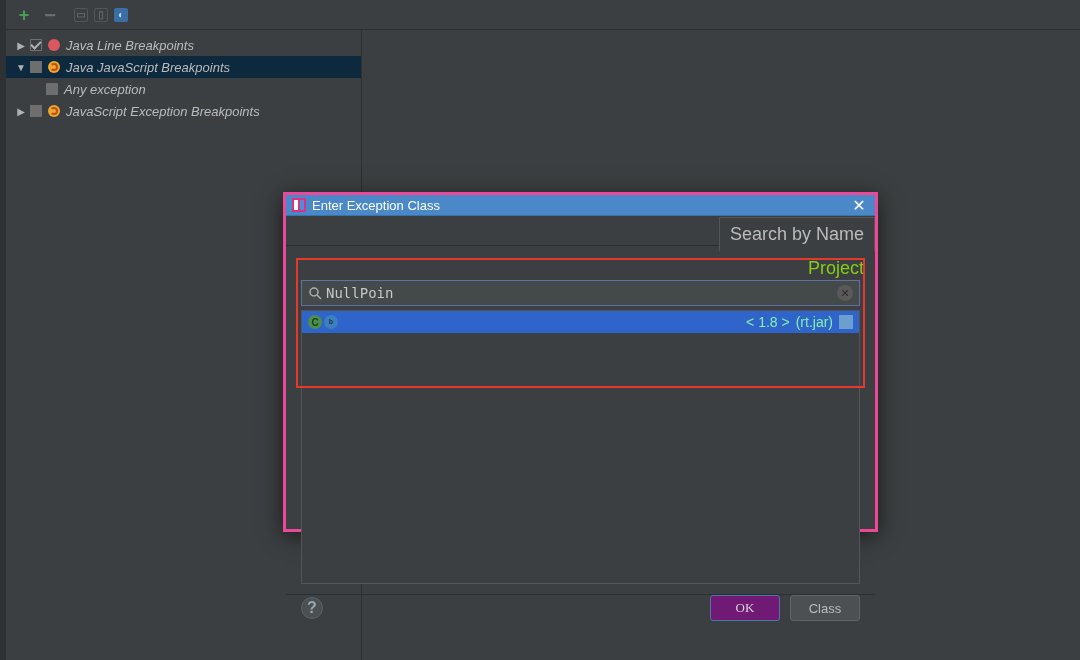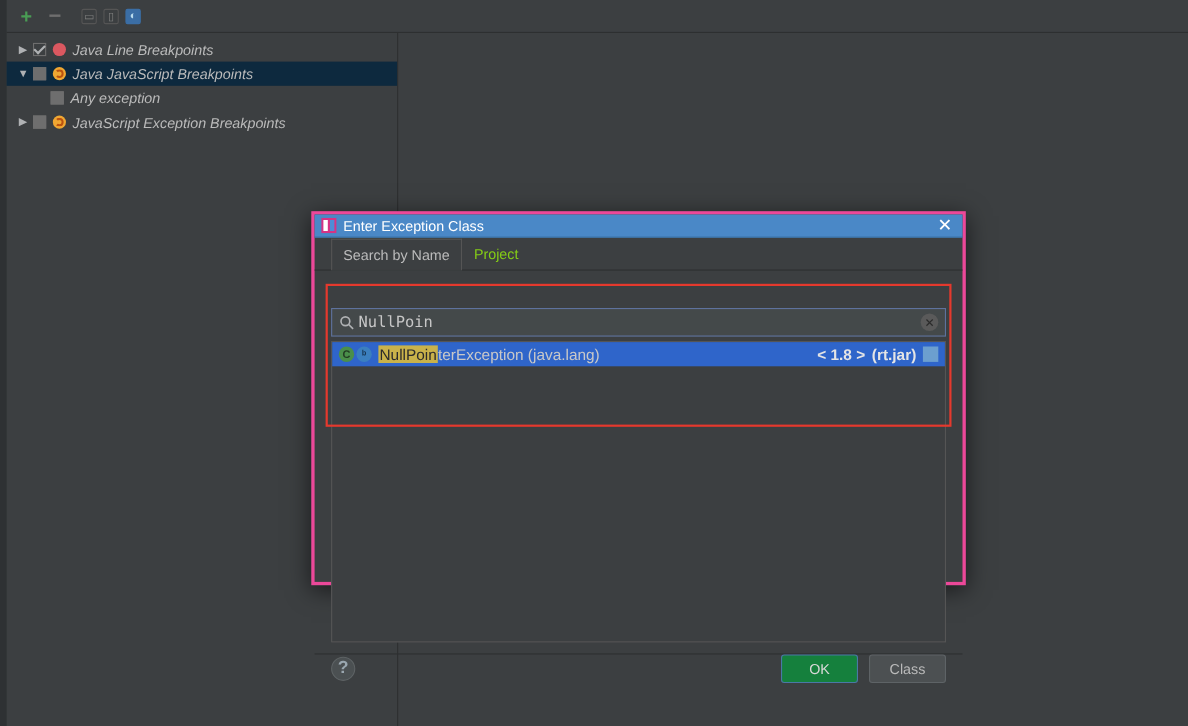--- a/index.html
+++ b/index.html
@@ -39,46 +39,46 @@
   .indent1 { padding-left:40px; }
   .right-pane { flex:1; }
 
   
   .modal { position:absolute; left:283px; top:146px; width:595px; height:340px; background:#3c3f41; border:3px solid #ec4899; box-shadow: 0 4px 20px rgba(0,0,0,0.6); display:flex; flex-direction:column;margin-top:46px; }
   .modal-title { height:24px; background:#4a88c7; display:flex; align-items:center; padding:0 6px; font-size:13px; color:#ffffff; border-bottom:1px solid #3a73a8; }
   .modal-title .app-icon { margin-right:6px; width:14px;height:14px;display:inline-flex;align-items:center;justify-content:center; }
   .modal-title .spacer { flex:1; }
   .close-x { width:20px; height:20px; display:flex; align-items:center; justify-content:center; cursor:pointer; font-size:16px; color:#ffffff; }
 
-  .modal-tabs { height:30px; display:flex; align-items:flex-end; padding-left:15px; border-bottom:1px solid #2d2f30; font-size:13px; }
+  .modal-tabs { height:30px; display:flex; align-items:flex-end; padding-left:15px; border-bottom:1px solid #2d2f30; font-size:18px;flex-direction:column; }
   .modal-tab { padding:6px 10px 6px 10px; color:#84cc16; cursor:pointer; border:1px solid transparent; }
   .modal-tab.active { border:1px solid #555; border-bottom:1px solid #3c3f41; background:#3c3f41; color:#bbbbbb; position:relative; top:1px; }
 
   .modal-body { flex:1; padding:34px 15px 10px 15px; position:relative; }
   .red-box { position:absolute; left:10px; top:12px; right:10px; height:130px; border:2px solid #e5392d; }
   .search-wrap { position:relative; height:26px; border:1px solid #5e729d; background:#44494a; display:flex; align-items:center; padding:0 6px; font-family: "Consolas","Menlo",monospace; }
   .search-wrap .mag { width:14px; height:14px; margin-right:4px; color:#AFB1B3; }
   .search-wrap input { flex:1; background:transparent; border:none; outline:none; color:#c7c7c7; font-family:inherit; font-size:14px; }
   .search-wrap .clear { width:16px;height:16px;border-radius:8px;background:#5a5a5a;color:#2b2b2b;display:flex;align-items:center;justify-content:center;font-size:11px;cursor:pointer; }
 
   .result-list { margin-top:4px; border:1px solid #555; background:#3c3f41; height:274px; font-family:"Consolas","Menlo",monospace; font-size:14px; }
   .result-row { height:22px; background:#2f65ca; color:#c8c8c8; display:flex; align-items:center; padding:0 6px; cursor:pointer; }
   .result-row .ricons { display:flex; gap:2px; margin-right:6px; }
   .class-icon { width:14px;height:14px;border-radius:7px;background:#4a8f4a;color:#233d23;font-size:10px;font-weight:bold;display:flex;align-items:center;justify-content:center; }
   .abs-icon { width:14px;height:14px;border-radius:7px;background:#3b7fbf;color:#163451;font-size:10px;font-weight:bold;display:flex;align-items:center;justify-content:center; }
   .match-hl { background:#c9b24a; color:#2b2b2b; padding:0 1px; }
   .result-row .spacer { flex:1; }
-  .result-row .meta { color:#e5e5e5;font-weight:bold; }
+  .result-row .meta { color:#86efac; }
   .lib-icon { width:14px;height:14px;margin-left:6px;display:inline-block;background:#6c9fcf; }
 
   .modal-footer { height:52px; border-top:1px solid #2d2f30; display:flex; align-items:center; padding:0 15px; }
   .help-btn { width:22px;height:22px;border-radius:11px;background:#4b5052;color:#9aa7b0;display:flex;align-items:center;justify-content:center;font-weight:bold;border:1px solid #5e6365;cursor:pointer; }
   .modal-footer .spacer { flex:1; }
   .btn { height:26px; min-width:70px; padding:0 14px; background:#4c5052; border:1px solid #5e6366; color:#bbbbbb; font-size:13px; cursor:pointer; display:flex;align-items:center;justify-content:center; border-radius:3px; }
-  .btn.primary { background:#15803d; border-color:#4a78a6; color:#d8d8d8; }
+  .btn.primary { background:#701a75; border-color:#4a78a6; color:#d8d8d8;font-family:Liberation Serif, serif; }
   .btn + .btn { margin-left:10px; }
 </style>
 </head>
 <body>
 
 <div class="app">
 
   <div class="body-area">
     <div class="left-strip"></div>
     <div class="panel">
@@ -161,24 +161,20 @@
             <span>✕</span>
           </span>
         </div>
 
         <div class="result-list">
           <div class="result-row">
             <span class="ricons">
               <span class="class-icon">C</span>
               <span class="abs-icon">ᵇ</span>
             </span>
-            <span>
-              <span class="match-hl">NullPoin</span><span>terException</span>
-              <span>(java.lang)</span>
-            </span>
             <span class="spacer"></span>
             <span class="meta">&lt; 1.8 &gt;</span>
             <span class="meta" style="margin-left:6px;">(rt.jar)</span>
             <span class="lib-icon"></span>
           </div>
         </div>
       </div>
 
       <div class="modal-footer">
         <div class="help-btn">

